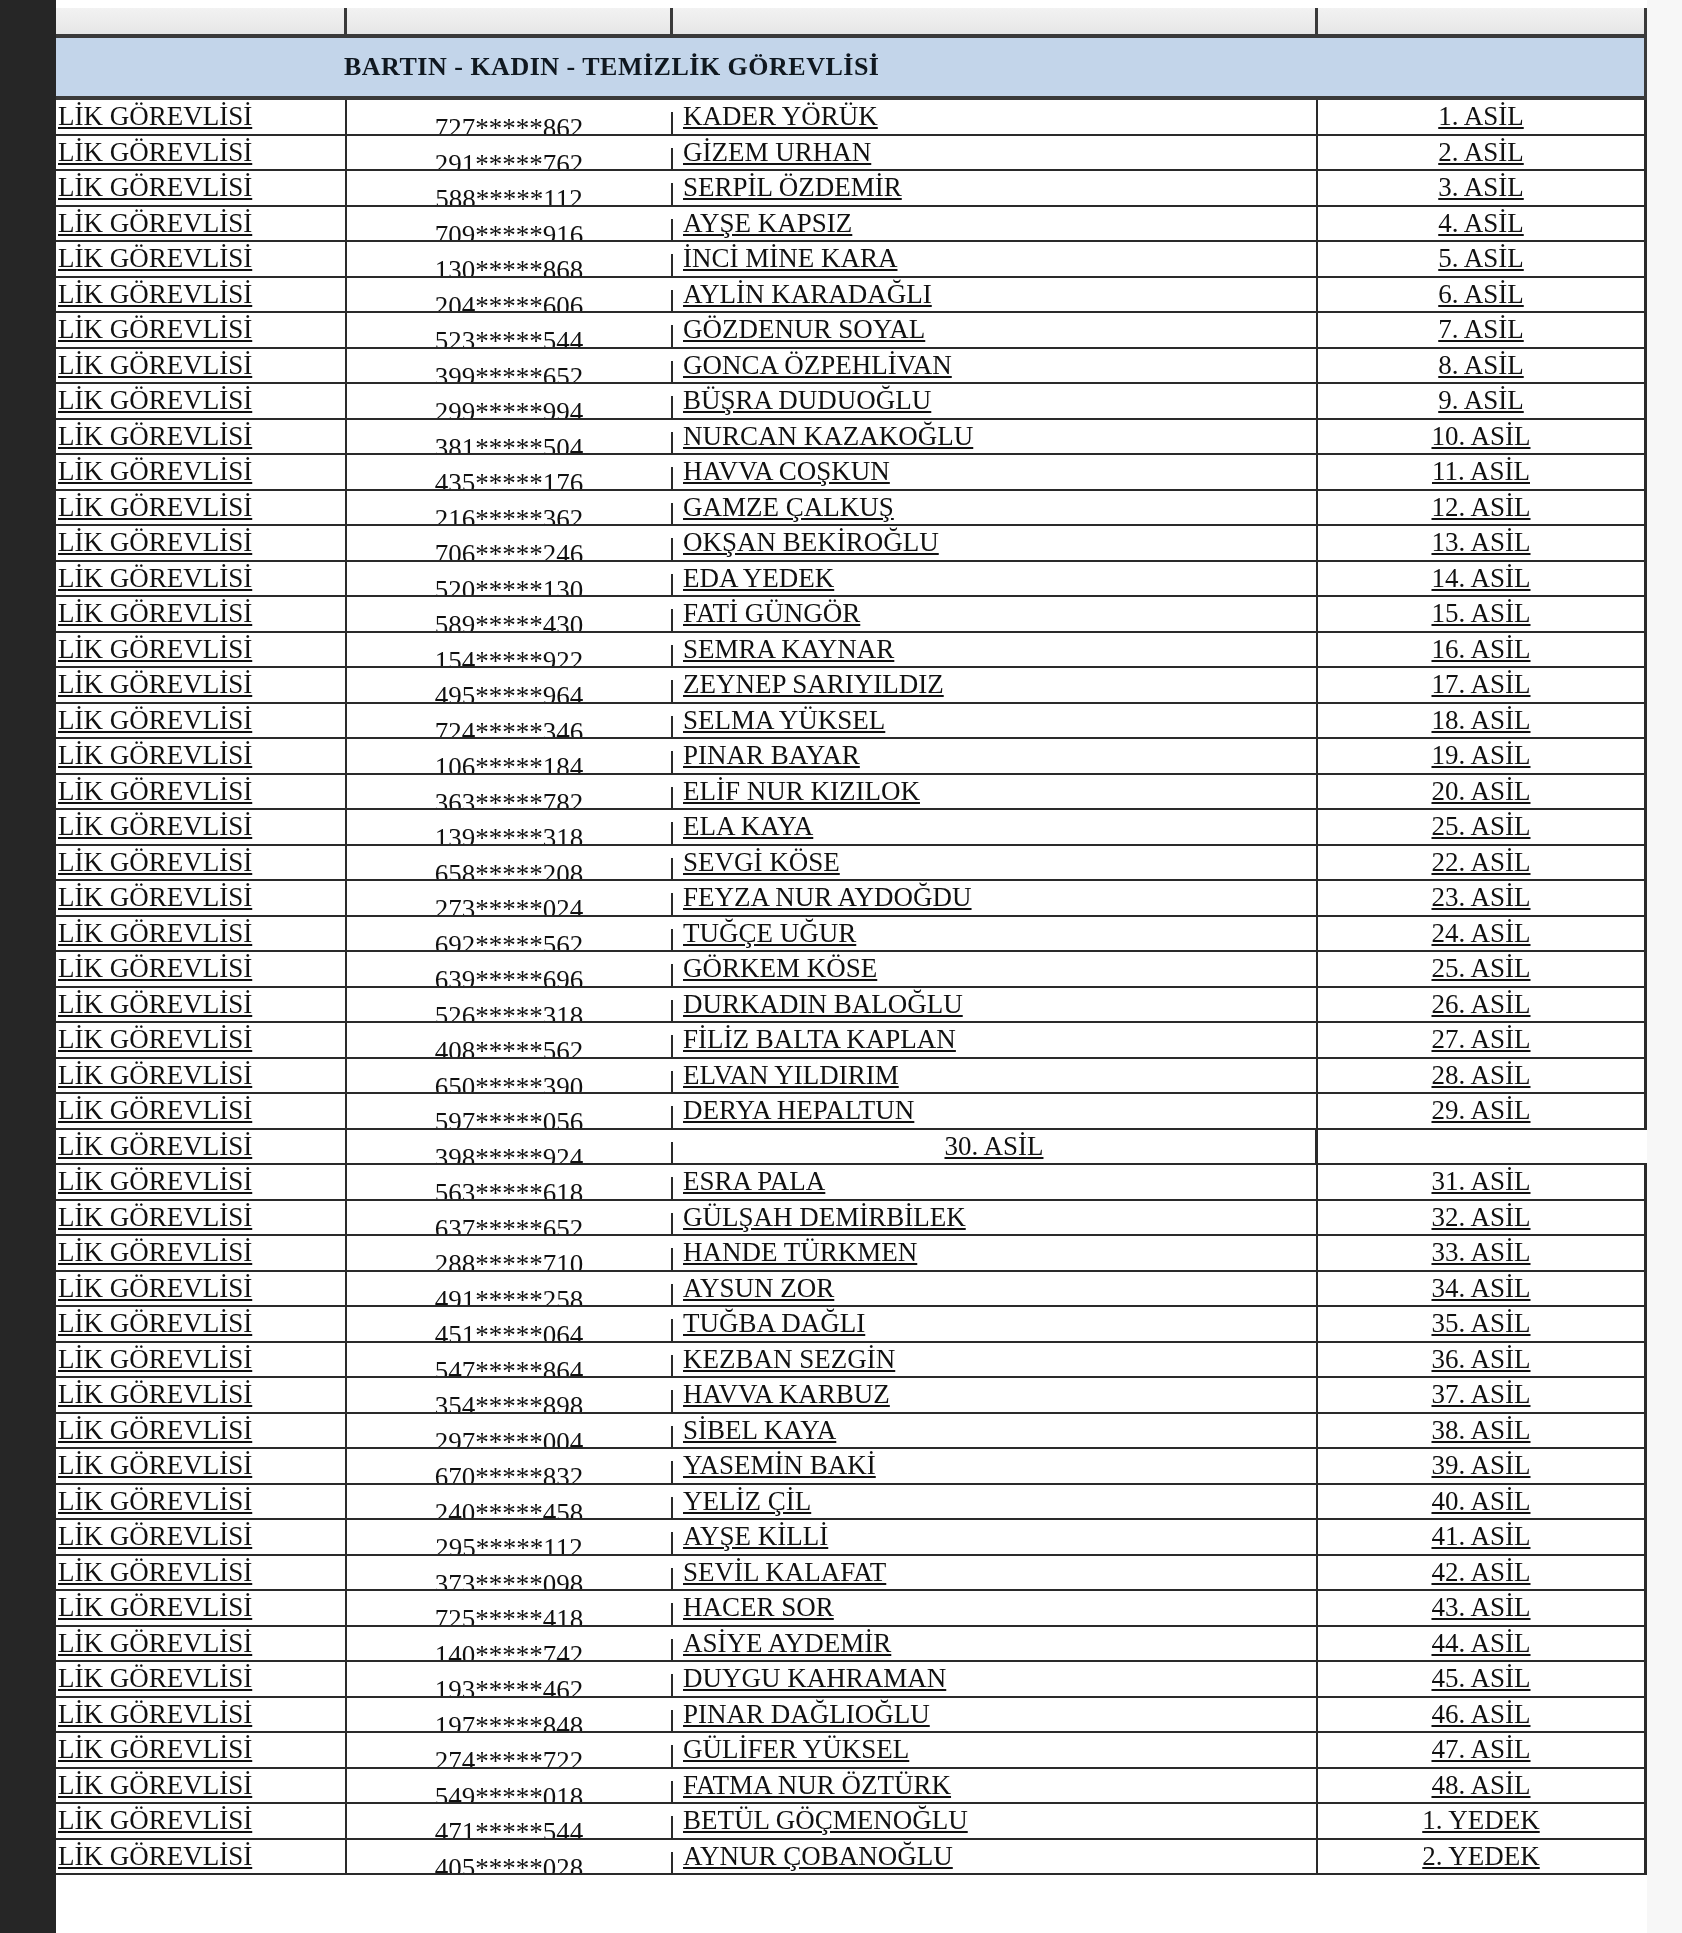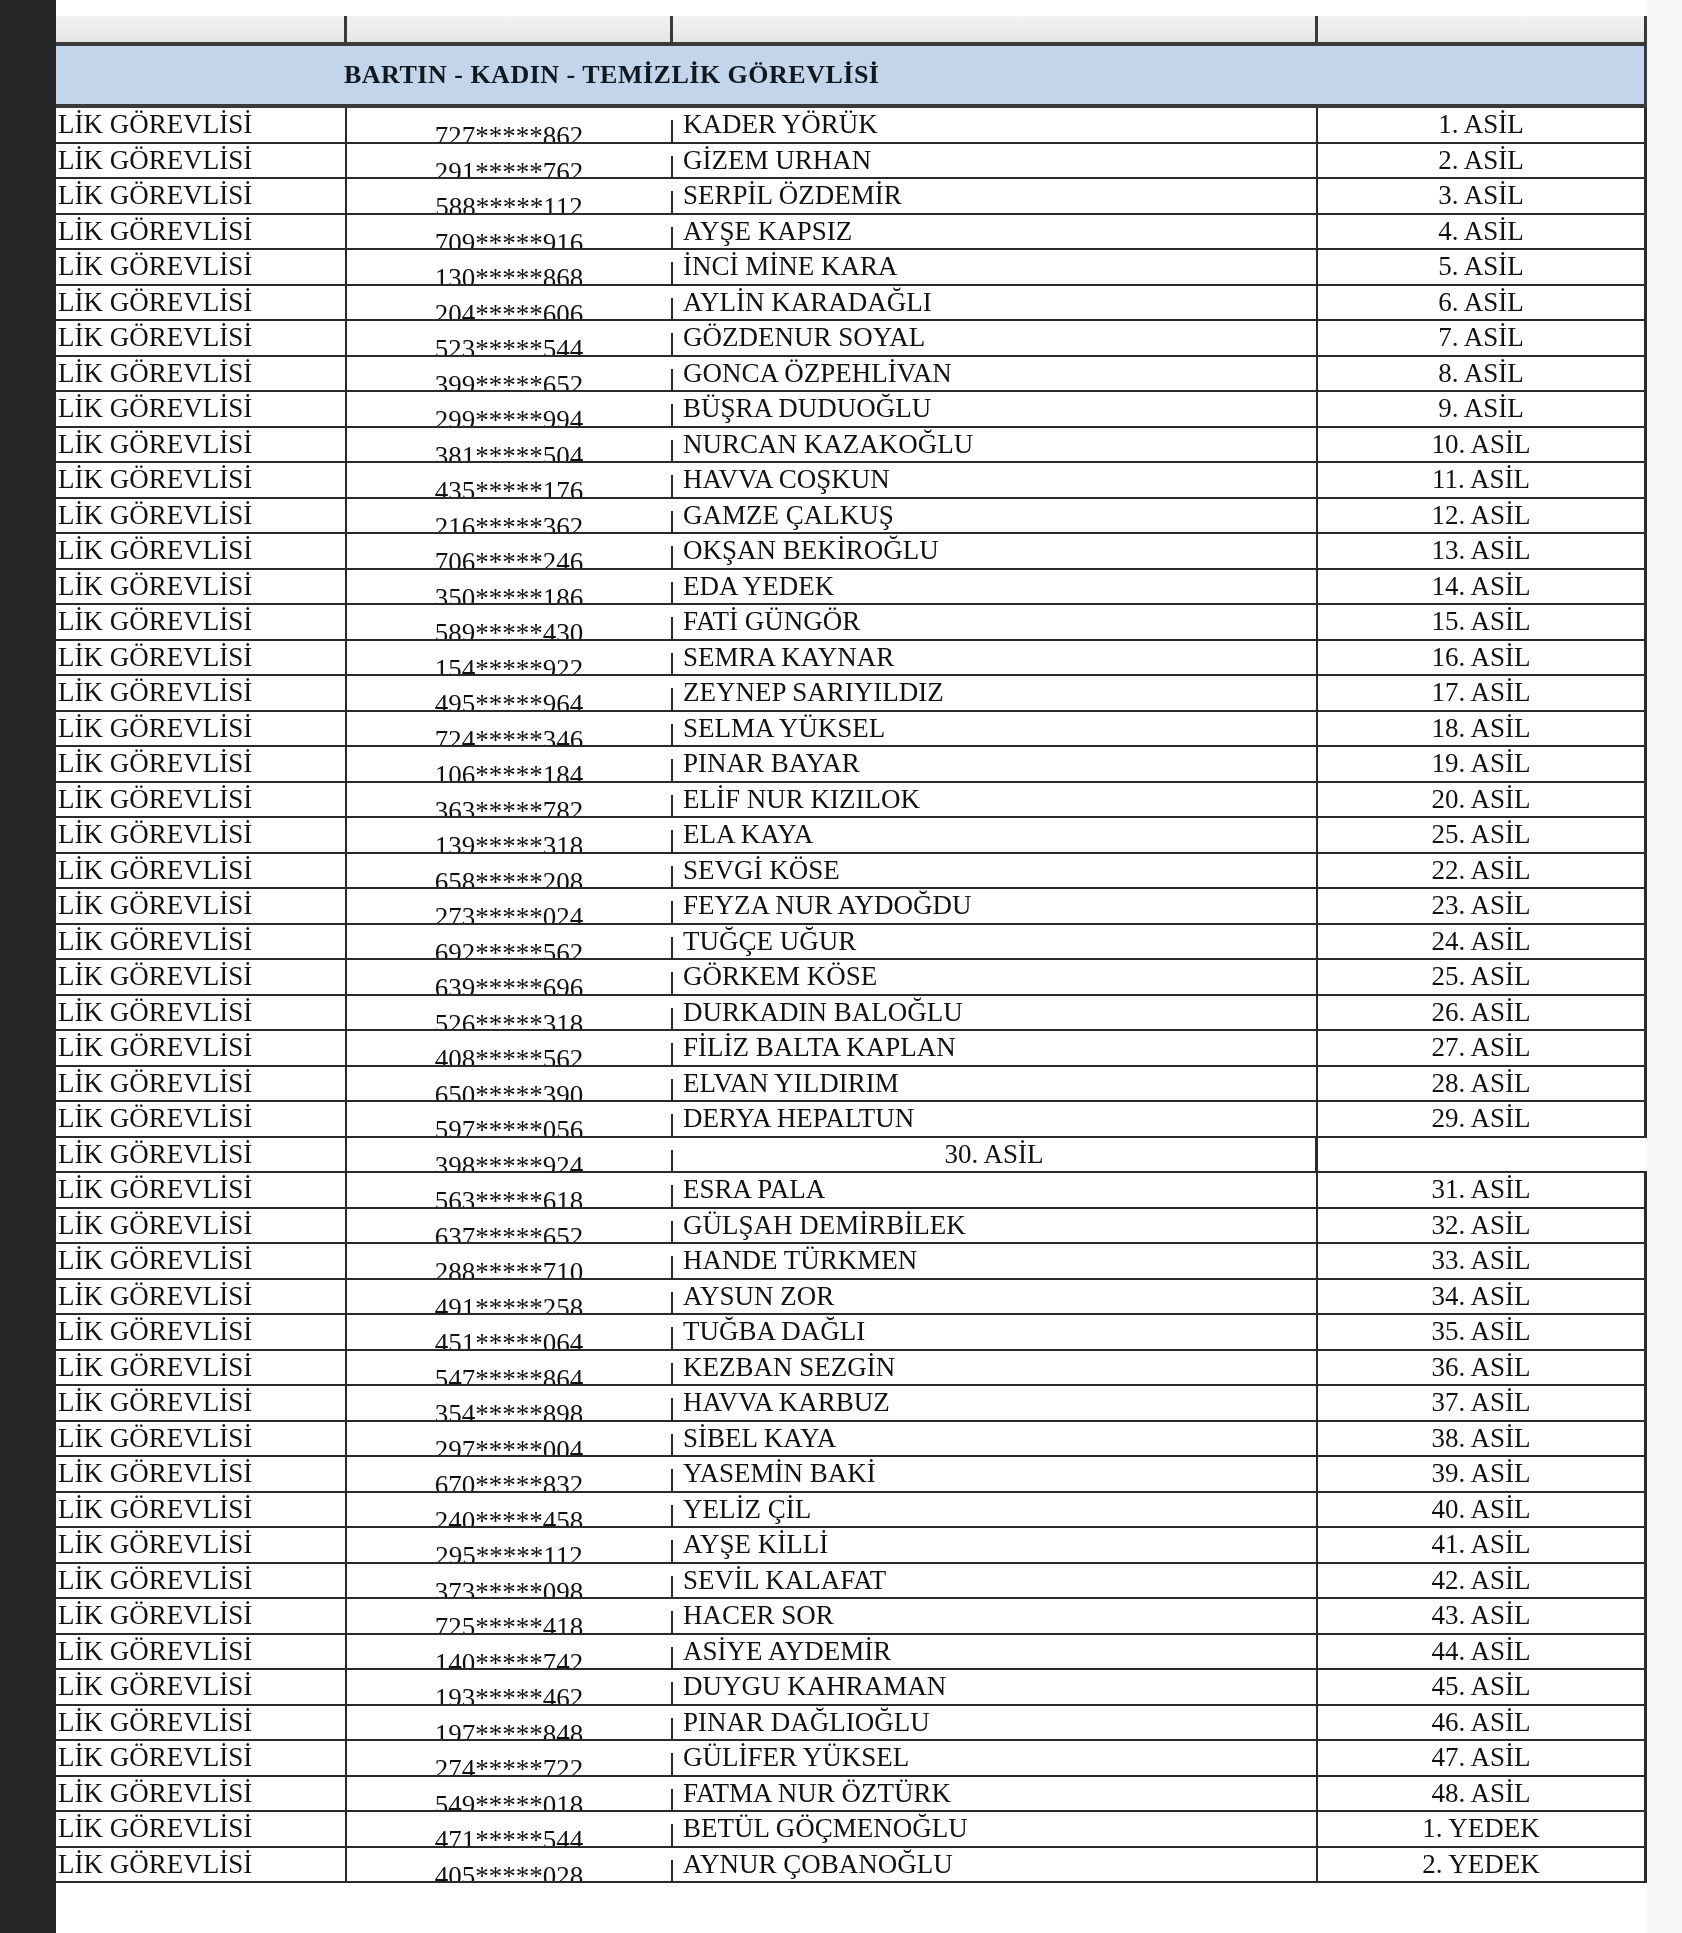--- a/index.html
+++ b/index.html
@@ -11,21 +11,21 @@
   }
   .left-bar {
     position: absolute; left: 0; top: 0; width: 56px; height: 1933px;
     background: #262626;
   }
   .right-gutter {
     position: absolute; left: 1647px; top: 0; width: 35px; height: 1933px;
     background: #f7f7f7;
   }
   .sheet {
-    position: absolute; left: 56px; top: 16px; width: 1591px;
+    position: absolute; left: 56px; top: 8px; width: 1591px; text-decoration: underline;
   }
   .top-row {
     display: grid; grid-template-columns: 291px 326px 645px 329px;
     height: 26px; background: linear-gradient(#f2f2f2, #e6e6e6);
     border-bottom: 4px solid #3a3a3a;
   }
   .top-row > div { border-right: 3px solid #3a3a3a; }
   .top-row > div:last-child { border-right: 3px solid #3a3a3a; }
   .group-header {
     height: 58px; background: #c3d5ea;
@@ -142,21 +142,21 @@
     <div class="c-status">12. ASİL</div>
   </div>
       <div class="row">
     <div class="c-pos">LİK GÖREVLİSİ</div>
     <div class="c-id">706*****246</div>
     <div class="c-name">OKŞAN BEKİROĞLU</div>
     <div class="c-status">13. ASİL</div>
   </div>
       <div class="row">
     <div class="c-pos">LİK GÖREVLİSİ</div>
-    <div class="c-id">350*****186</div>
+    <div class="c-id">520*****130</div>
     <div class="c-name">EDA YEDEK</div>
     <div class="c-status">14. ASİL</div>
   </div>
       <div class="row">
     <div class="c-pos">LİK GÖREVLİSİ</div>
     <div class="c-id">589*****430</div>
     <div class="c-name">FATİ GÜNGÖR</div>
     <div class="c-status">15. ASİL</div>
   </div>
       <div class="row">

